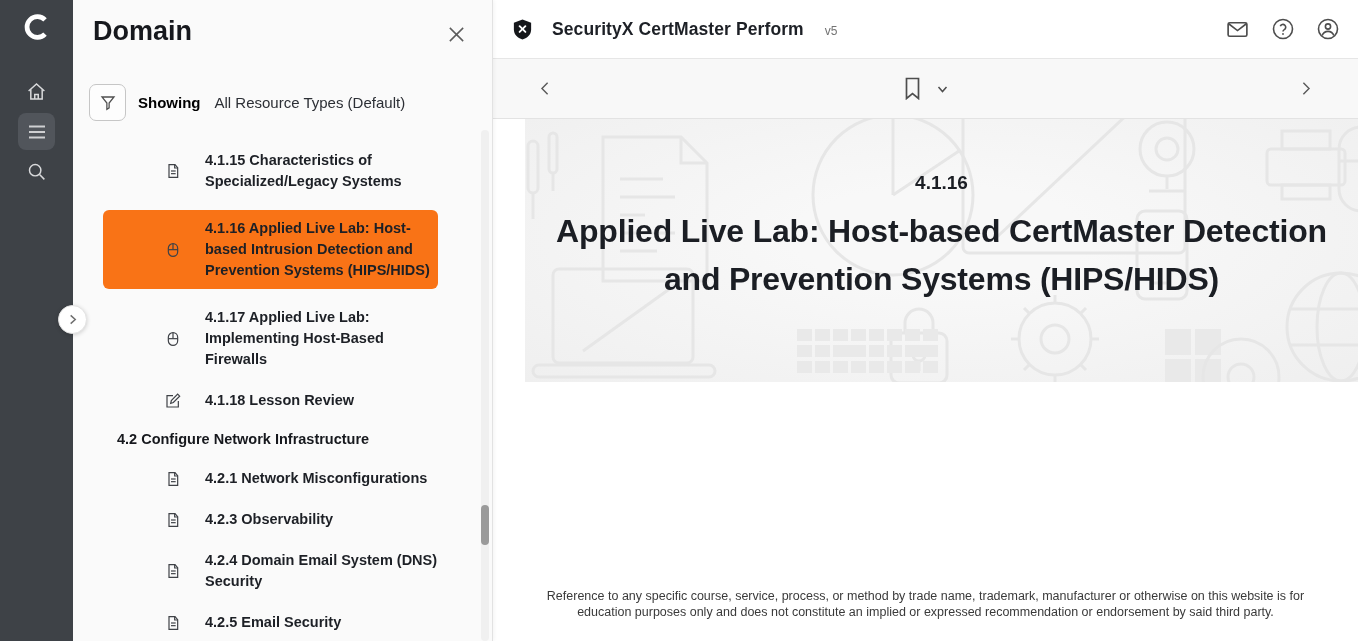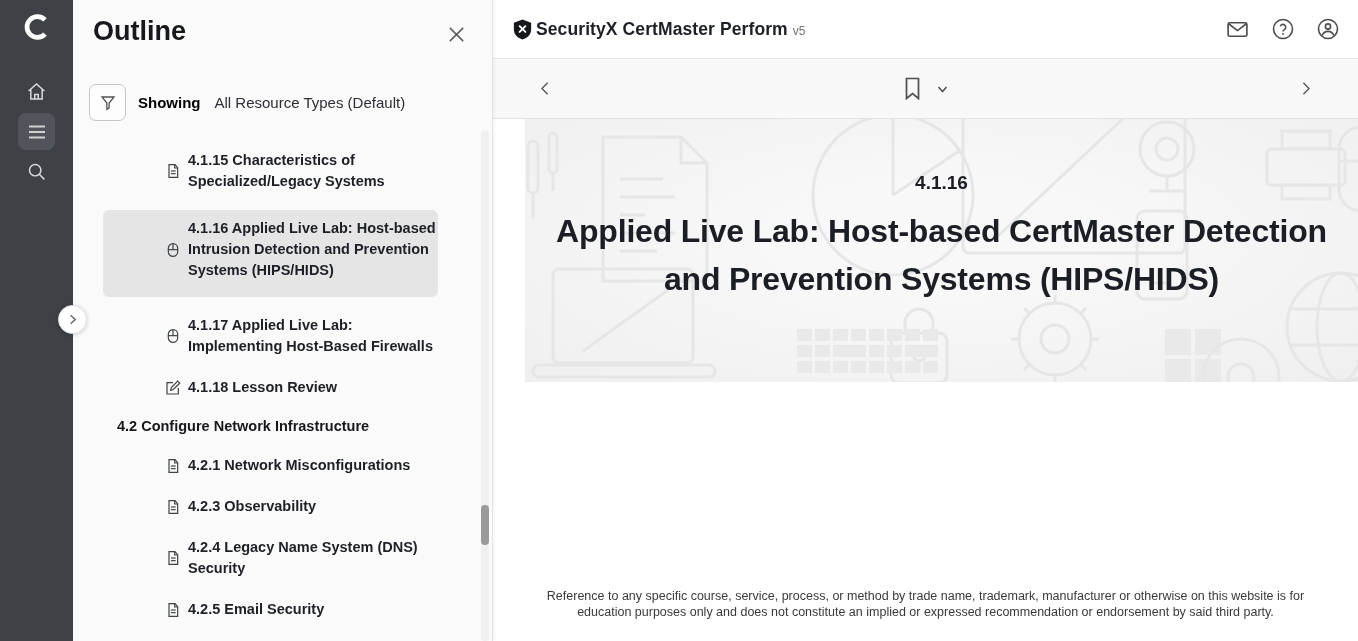--- a/index.html
+++ b/index.html
@@ -26,35 +26,35 @@
   .panel-close { position:absolute; right:24px; top:22px; width:24px; height:24px; color:#5c5c5c;
                  display:flex; align-items:center; justify-content:center; cursor:pointer; }
   .filter-row { position:absolute; left:16px; top:84px; display:flex; align-items:center; }
   .filter-btn { width:37px; height:37px; border:1px solid #c6c6c6; border-radius:7px; background:#fdfdfd;
                 display:flex; align-items:center; justify-content:center; color:#4f4f4f; cursor:pointer; }
   .filter-showing { margin-left:12px; font-size:15px; font-weight:700; color:#000000; }
   .filter-value { margin-left:14px; font-size:15px; color:#2c2f35; }
 
   .outline-list { position:absolute; left:0; right:12px; top:148px; bottom:0; overflow:hidden;
                   display:flex; flex-direction:column; gap:16px; }
-  .o-item { display:flex; align-items:center; gap:6px; margin:0 42px 0 30px; padding:2px 0 2px 62px;
+  .o-item { display:flex; align-items:center; gap:23px; margin:0 42px 0 30px; padding:2px 0 2px 62px;
             border-radius:6px; cursor:pointer; }
-  .o-item.selected { background:#e5e5e5; padding-top:8px; padding-bottom:16px; }
+  .o-item.selected { background:#f97316; padding-top:8px; padding-bottom:8px; }
   .o-item .i-ic { flex:0 0 17px; color:#3f4247; display:flex; }
   .o-item .i-label { width:250px; font-size:14.5px; font-weight:600; line-height:21px; color:#1d2026; }
   .o-section { margin-left:44px; font-size:14.5px; font-weight:700; line-height:21px; color:#16181d; width:300px; }
 
   .scroll-track { position:absolute; right:3px; top:130px; bottom:0; width:8px; background:#f0f0f0; border-radius:4px; }
   .scroll-thumb { position:absolute; left:0; top:375px; width:8px; height:40px; background:#9a9a9a; border-radius:4px; cursor:pointer; }
 
   
   .main { position:absolute; left:493px; top:0; right:0; height:641px; background:#fff; }
   .app-header { height:59px; background:#fff; border-bottom:1px solid #e6e6e6; display:flex;
                 align-items:center; padding:0 18px; }
-  .brand { display:flex; align-items:center; gap:2px; }
+  .brand { display:flex; align-items:center; gap:18px; }
   .brand-title { font-size:17.5px; font-weight:700; color:#1d2026; letter-spacing:.1px; }
   .brand-ver { font-size:12px; color:#737373; margin-left:3px; margin-top:3px; }
   .header-icons { margin-left:auto; display:flex; align-items:center; gap:21px; color:#4d4d4d; }
   .header-icons .hbtn { display:flex; cursor:pointer; }
 
   .toolbar { position:relative; height:60px; background:#f8f8f8; border-bottom:1px solid #e3e3e3;
              display:flex; align-items:center; padding:0 44px; }
   .nav-arrow { color:#5a5a5a; display:flex; cursor:pointer; }
   .nav-arrow.next { margin-left:auto; }
   .bookmark-group { position:absolute; left:50%; transform:translateX(-50%); display:flex;
@@ -102,21 +102,21 @@
   </div>
 </aside>
 
 <div class="expand-handle">
   <svg width="11" height="11" viewBox="0 0 12 12" fill="none" stroke="currentColor" stroke-width="1.6">
     <polyline points="4,1.5 9,6 4,10.5"></polyline>
   </svg>
 </div>
 
 <section class="panel">
-  <h1 class="panel-title">Outline</h1>
+  <h1 class="panel-title">Domain</h1>
   <div class="panel-close">
     <svg width="19" height="19" viewBox="0 0 20 20" stroke="currentColor" stroke-width="1.6">
       <line x1="3" y1="3" x2="17" y2="17"></line>
         <line x1="17" y1="3" x2="3" y2="17"></line>
     </svg>
   </div>
 
   <div class="filter-row">
     <div class="filter-btn">
       <svg width="18" height="18" viewBox="0 0 24 24" fill="none" stroke="currentColor" stroke-width="1.7">
@@ -202,21 +202,21 @@
 
     <div class="o-item">
       <span class="i-ic">
         <svg width="16" height="16" viewBox="0 0 24 24" fill="none" stroke="currentColor" stroke-width="1.8">
             <path d="M6 2.5 h9 l4 4.5 V21.5 H6 z"></path>
             <path d="M14.5 2.5 V7.5 H19"></path>
             <line x1="9" y1="12" x2="16" y2="12"></line>
             <line x1="9" y1="16" x2="16" y2="16"></line>
           </svg>
       </span>
-      <span class="i-label">4.2.4 Legacy Name System (DNS) Security</span>
+      <span class="i-label">4.2.4 Domain Email System (DNS) Security</span>
     </div>
 
     <div class="o-item">
       <span class="i-ic">
         <svg width="16" height="16" viewBox="0 0 24 24" fill="none" stroke="currentColor" stroke-width="1.8">
             <path d="M6 2.5 h9 l4 4.5 V21.5 H6 z"></path>
             <path d="M14.5 2.5 V7.5 H19"></path>
             <line x1="9" y1="12" x2="16" y2="12"></line>
             <line x1="9" y1="16" x2="16" y2="16"></line>
           </svg>

